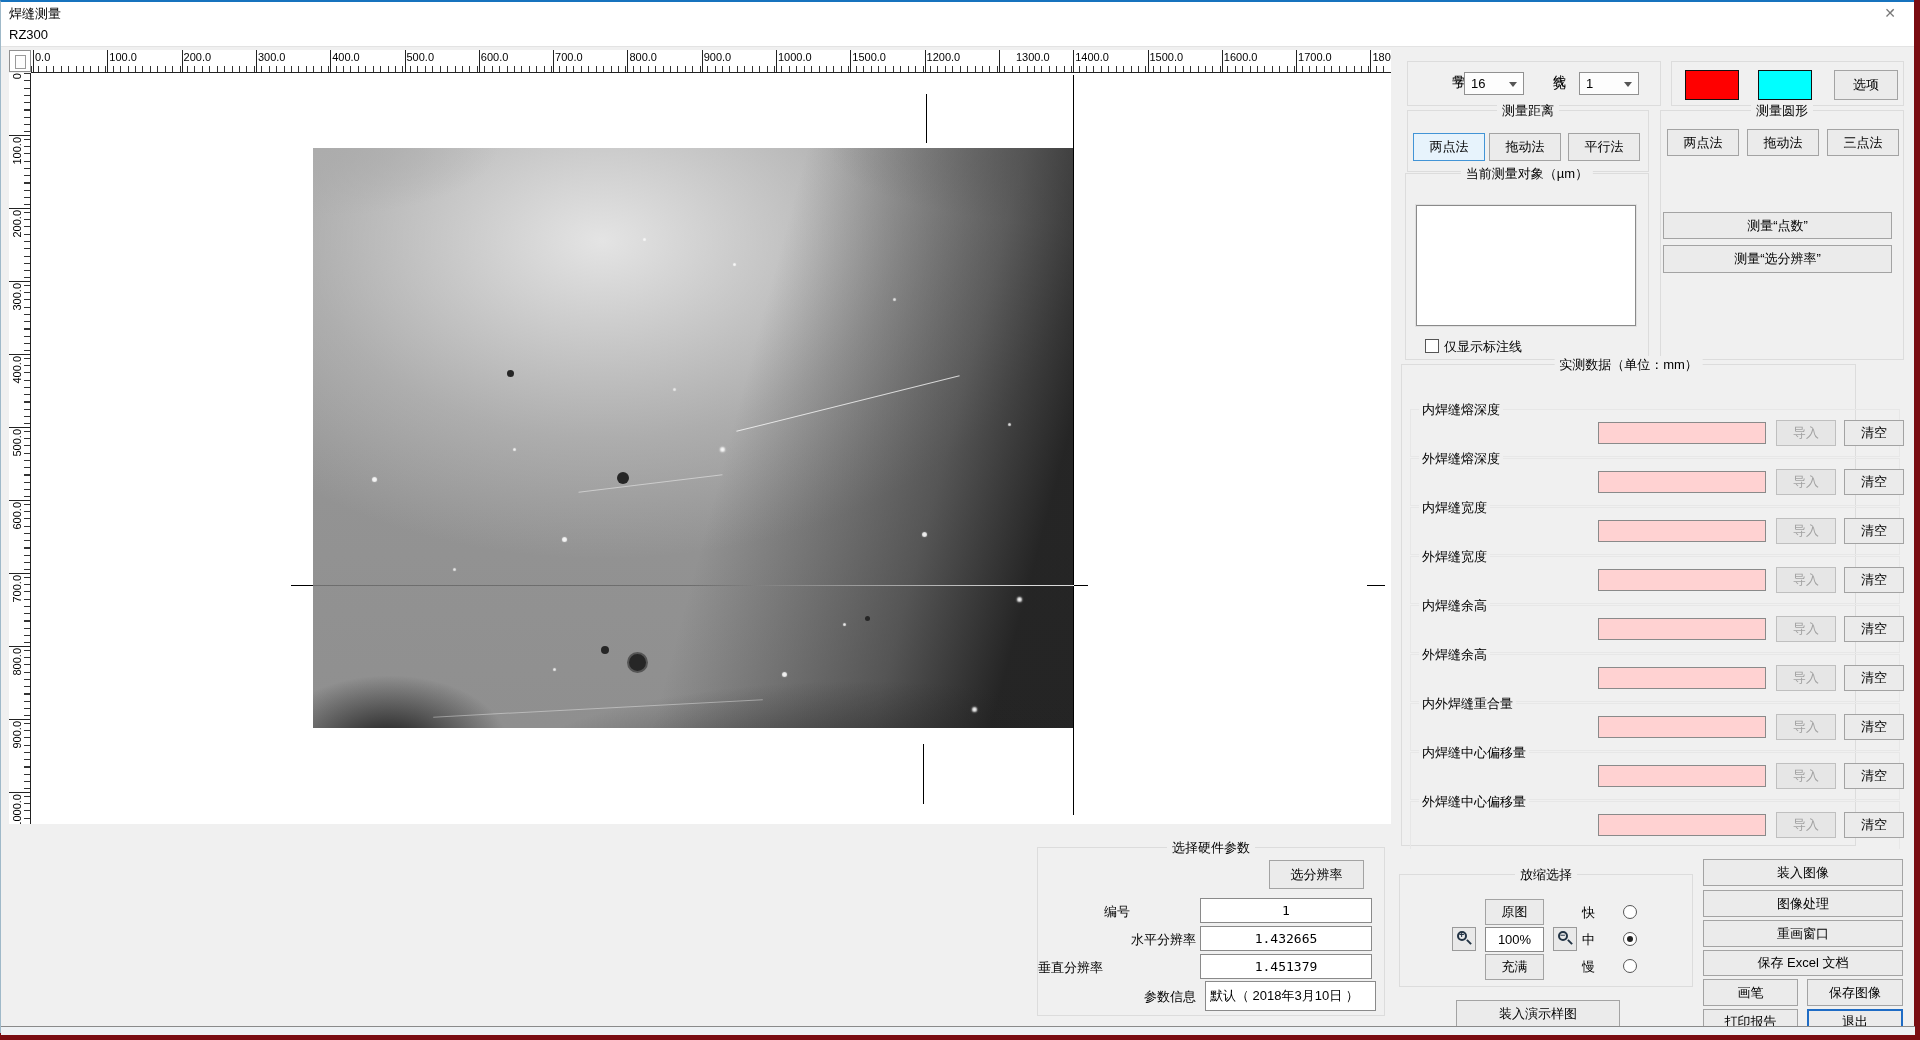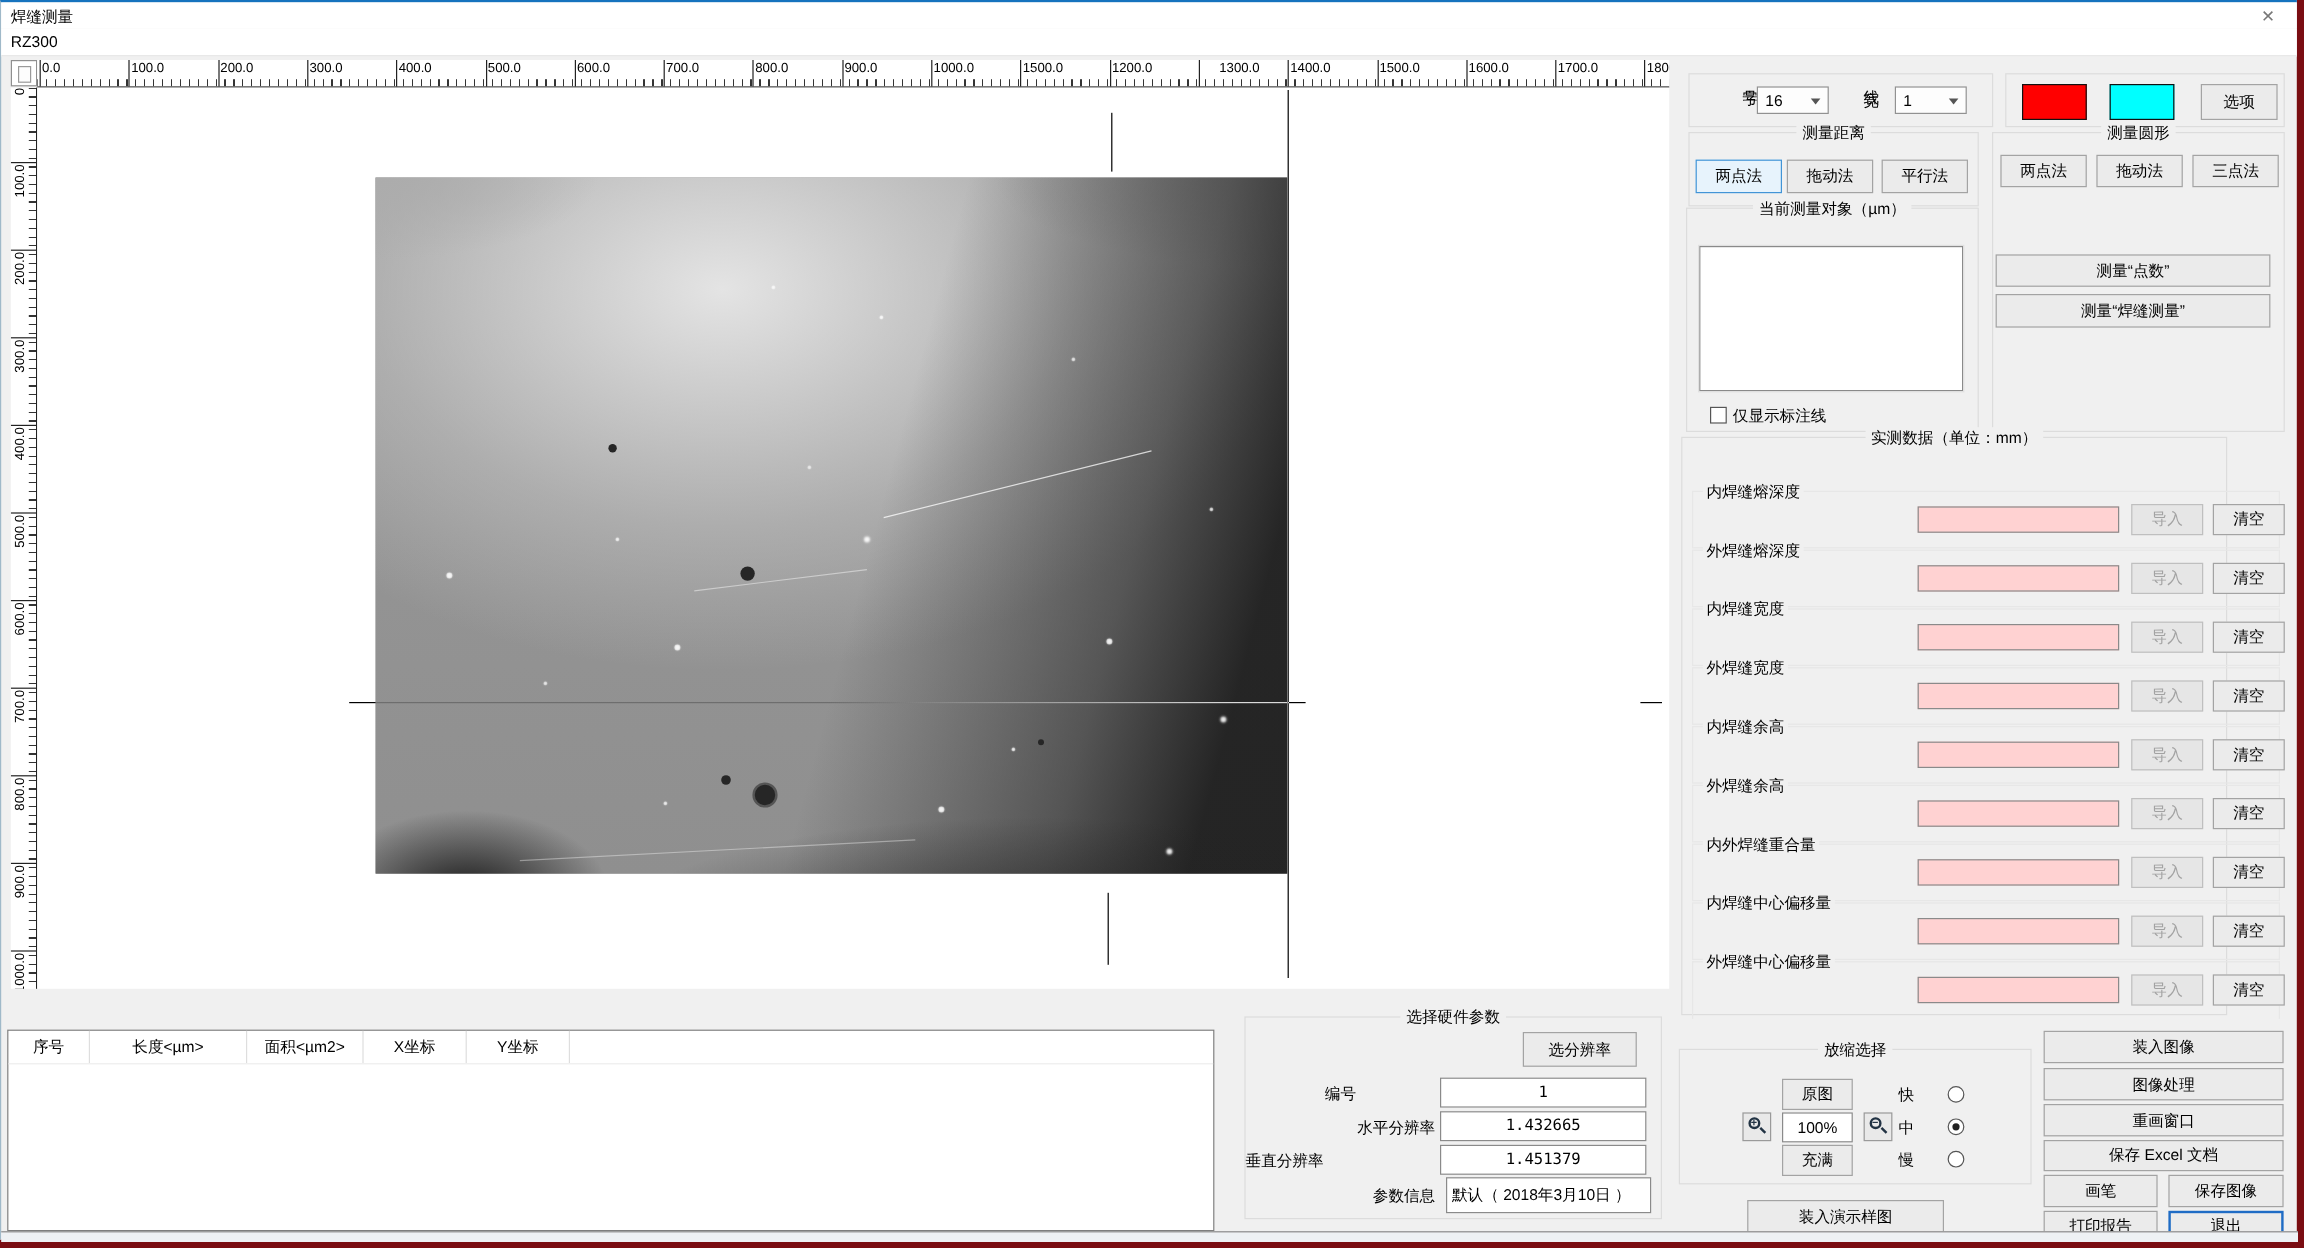--- a/index.html
+++ b/index.html
@@ -227,21 +227,21 @@
     <button class="btn" style="left:81px;top:22px;width:72px;height:28px;">拖动法</button>
     <button class="btn" style="left:160px;top:22px;width:72px;height:28px;">平行法</button>
   </div>
 
   <div class="group" style="left:1659px;top:108px;width:244px;height:250px;">
     <span class="gtitle">测量圆形</span>
     <button class="btn" style="left:6px;top:18px;width:72px;height:27px;">两点法</button>
     <button class="btn" style="left:86px;top:18px;width:72px;height:27px;">拖动法</button>
     <button class="btn" style="left:166px;top:18px;width:72px;height:27px;">三点法</button>
     <button class="btn" style="left:2px;top:101px;width:229px;height:27px;">测量“点数”</button>
-    <button class="btn" style="left:2px;top:134px;width:229px;height:28px;">测量“焊缝测量”</button>
+    <button class="btn" style="left:2px;top:134px;width:229px;height:28px;">测量“选分辨率”</button>
   </div>
 
   <div class="group" style="left:1404px;top:171px;width:244px;height:187px;">
     <span class="gtitle">当前测量对象（µm）</span>
     <div style="position:absolute;left:10px;top:31px;width:218px;height:119px;background:#fff;border:1px solid #8a8a8a;outline:1px solid #e0e0e0;"></div>
     <div class="cb" style="left:19px;top:165px;"></div>
     <span class="lbl" style="left:38px;top:164px;">仅显示标注线</span>
   </div>
 
   <div class="group" style="left:1400px;top:362px;width:455px;height:482px;">
@@ -296,28 +296,20 @@
       <button class="btn clr">清空</button>
     </div>
     <div class="mrow" style="top:436px;border-bottom:none;">
       <span class="ml">外焊缝中心偏移量</span>
       <input class="pink" readonly="" value="" style="">
       <button class="btn dis imp">导入</button>
       <button class="btn clr">清空</button>
     </div>
   </div>
 
-  <div class="dtable">
-    <div class="th" style="left:0;width:68px;">序号</div>
-    <div class="th" style="left:68px;width:131px;">长度&lt;µm&gt;</div>
-    <div class="th" style="left:199px;width:97px;">面积&lt;µm2&gt;</div>
-    <div class="th" style="left:296px;width:86px;">X坐标</div>
-    <div class="th" style="left:382px;width:86px;">Y坐标</div>
-    <div class="thr"></div>
-  </div>
 
   <div class="group" style="left:1036px;top:845px;width:348px;height:169px;">
     <span class="gtitle">选择硬件参数</span>
     <button class="btn" style="left:231px;top:12px;width:95px;height:29px;">选分辨率</button>
     <span class="lbl" style="left:0;top:55px;width:158px;text-align:center;">编号</span>
     <input class="field mono" style="left: 162px; top: 50px; width: 172px; height: 25px;" readonly="" value="1">
     <span class="lbl" style="left:0;top:83px;width:158px;text-align:right;">水平分辨率</span>
     <input class="field mono" style="left: 162px; top: 78px; width: 172px; height: 25px;" readonly="" value="1.432665">
     <span class="lbl" style="left:0;top:111px;width:158px;">垂直分辨率</span>
     <input class="field mono" style="left: 162px; top: 106px; width: 172px; height: 25px;" readonly="" value="1.451379">

